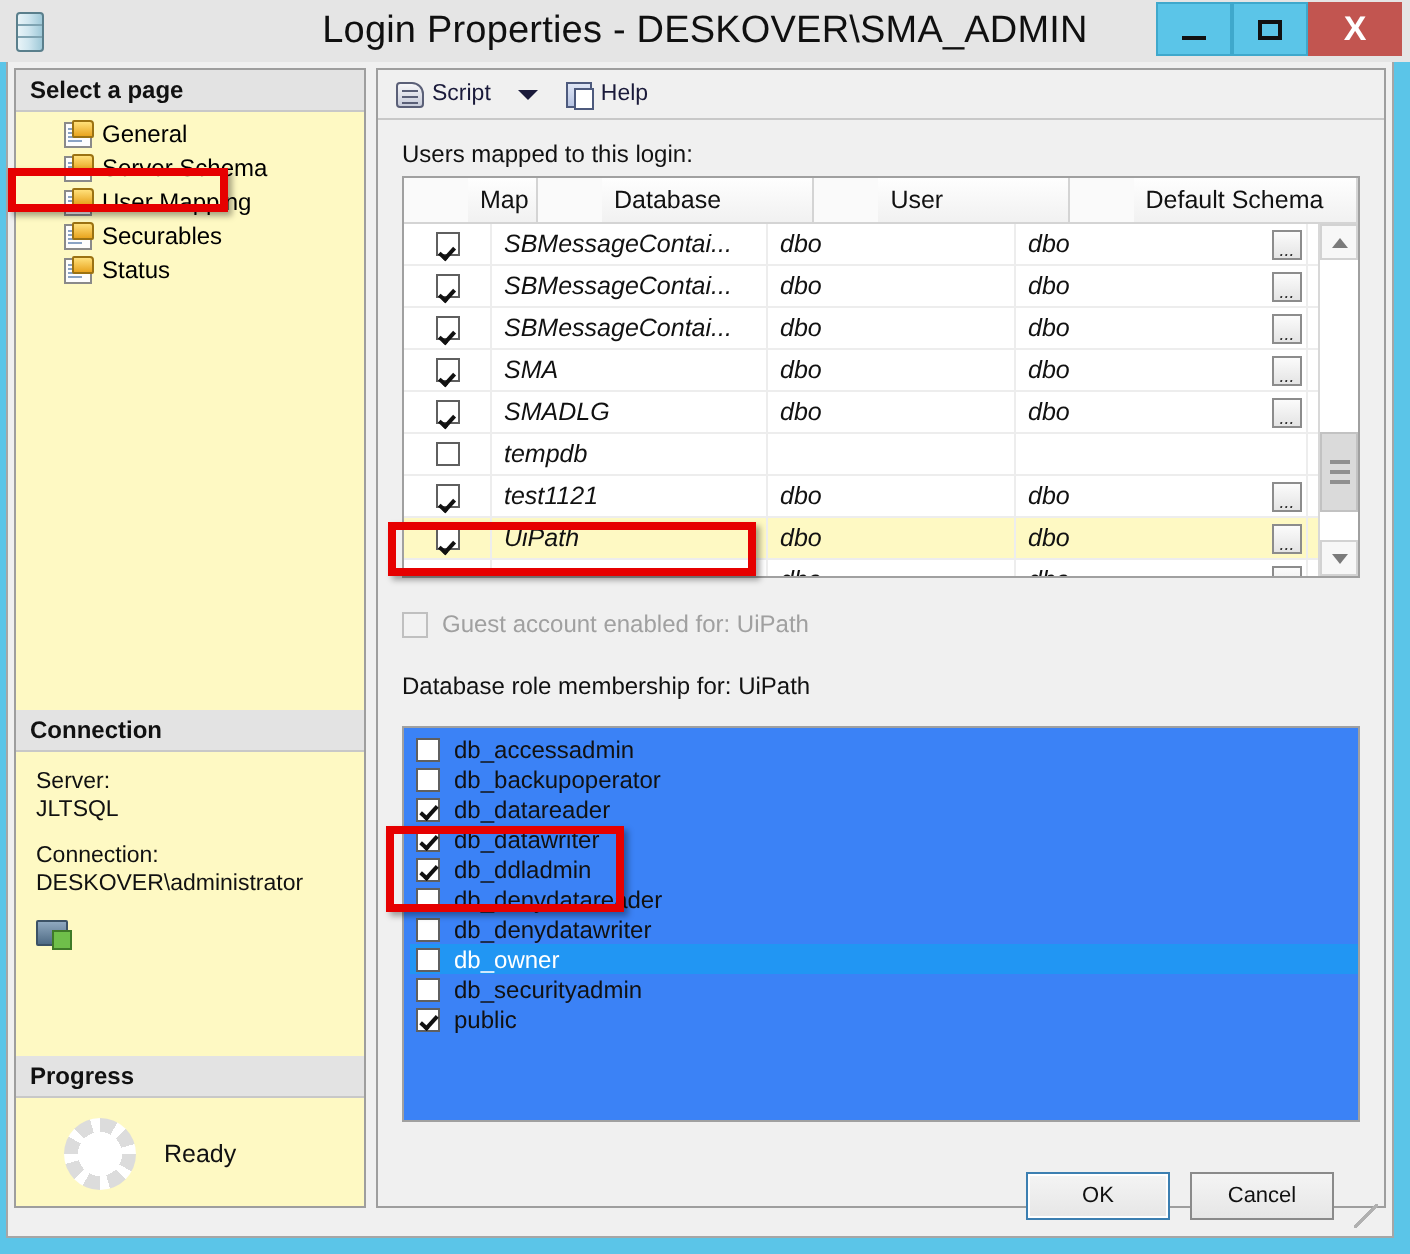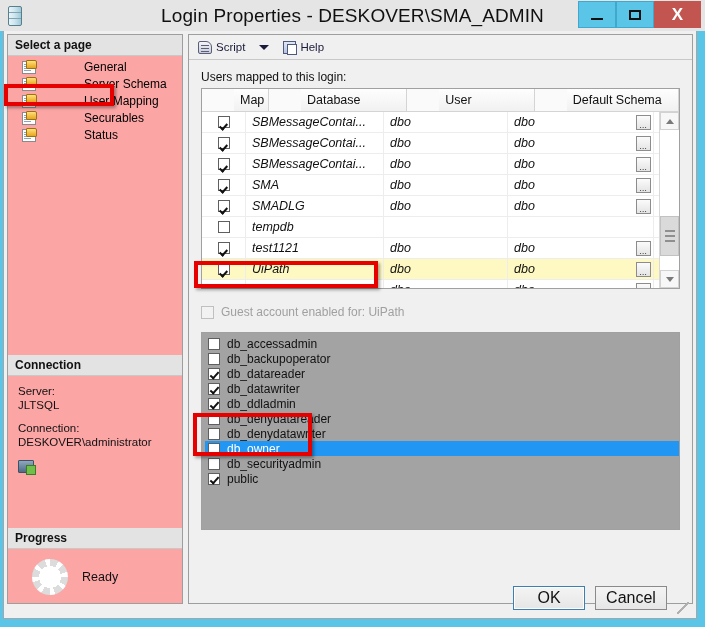--- a/index.html
+++ b/index.html
@@ -52,32 +52,31 @@
   
   #window {
     position:absolute; left:3px; top:31px; width:694px; height:588px;
     background:#F0F0F0;
     border:1px solid #a6a6a6; border-top:none;
   }
 
   
   #leftpanel{
     position:absolute; left:3px; top:3px; width:176px; height:570px;
-    background:#fca5a5; border:1px solid #9e9e9e;
+    background:#fef9c3; border:1px solid #9e9e9e;
   }
   .section-head{
     background:#E3E3E3; border-bottom:1px solid #C8C8C8;
     font-weight:bold; font-size:12px; color:#111;
     padding:3px 6px 3px 7px;
   }
   #pagelist { padding:3px 0 0 0; }
   .page-item{
-    display:flex; align-items:center; height:16px; padding-left:14px; margin-bottom:1px;
+    display:flex; align-items:center; height:16px; padding-left:24px; margin-bottom:1px;
     cursor:default;
-    gap:43px;
   }
   .page-ico{
     width:14px; height:13px; margin-right:5px; position:relative; flex:0 0 auto;
     background:#fdfdfd; border:1px solid #8a8a8a;
   }
   .page-ico:before{
     content:""; position:absolute; left:1px; top:2px; width:7px; height:1px;
     box-shadow:0 2px 0 #8aa3c4, 0 4px 0 #8aa3c4, 0 6px 0 #8aa3c4;
     background:#8aa3c4;
   }
@@ -212,42 +211,42 @@
   }
   #sb-thumb i{ display:block; width:10px; height:2px; background:#8f8f8f;}
 
   #guest-row{ display:flex; align-items:center; margin-top:16px; }
   #guest-cb{
     width:13px; height:13px; border:1px solid #C0C0C0; background:#F2F2F2; margin-right:7px;
   }
   #guest-label{ font-size:12px; color:#A0A0A0; }
   #roles-label{ margin-top:17px; }
   #roles-box{
-    border:1px solid #a0a0a0; background:#a3a3a3; height:198px; margin-top:13px;
+    border:1px solid #a0a0a0; background:#3b82f6; height:198px; margin-top:13px;
     padding:3px 0 0 3px; overflow:hidden;
   }
   .role-row{ display:flex; align-items:center; height:15px; padding-left:3px; }
   .role-row.sel{ background:#2196F3; }
   .role-row.sel .role-label{ color:#fff; }
   .rcb{
     width:12px; height:12px; border:1px solid #5f5f5f; background:#fff;
     position:relative; margin-right:7px; flex:0 0 auto;
   }
   .rcb.on:after{
     content:""; position:absolute; left:3px; top:1px; width:3px; height:7px;
     border:solid #111; border-width:0 2px 2px 0; transform:rotate(42deg);
   }
   .role-label{ font-size:12px; color:#111; }
 
   
   #footer{ position:absolute; left:3px; right:3px; bottom:4px; height:28px; }
   .btn{
     position:absolute; top:0; width:72px; height:24px;
     background:linear-gradient(to bottom,#F4F4F4,#E6E6E6);
-    border:1px solid #8a8a8a; font-size:16px; color:#111;
+    border:1px solid #8a8a8a; font-size:11px; color:#111;
     display:flex; align-items:center; justify-content:center; cursor:default;
   }
   #btn-ok{ right:108px; border:1px solid #3C7FB1; box-shadow:inset 0 0 0 1px #fff; }
   #btn-cancel{ right:26px; }
   #resize-grip{
     position:absolute; right:4px; bottom:0; width:12px; height:12px;
     background:
       linear-gradient(135deg,transparent 45%,#b0b0b0 45%,#b0b0b0 55%,transparent 55%);
   }
 
@@ -467,20 +466,21 @@
               </div>
           </div>
         </div>
       </div>
 
       <div id="guest-row">
         <span id="guest-cb"></span>
         <span id="guest-label">Guest account enabled for: UiPath</span>
       </div>
 
+      <div class="field-label" id="roles-label">Database role membership for: UiPath</div>
       <div id="roles-box">
           <div class="role-row">
             <span class="rcb"></span>
             <span class="role-label">db_accessadmin</span>
           </div>
           <div class="role-row">
             <span class="rcb"></span>
             <span class="role-label">db_backupoperator</span>
           </div>
           <div class="role-row">

